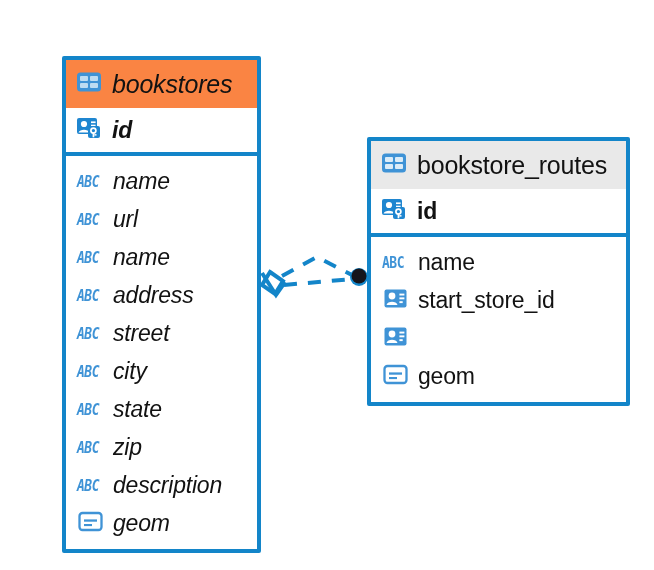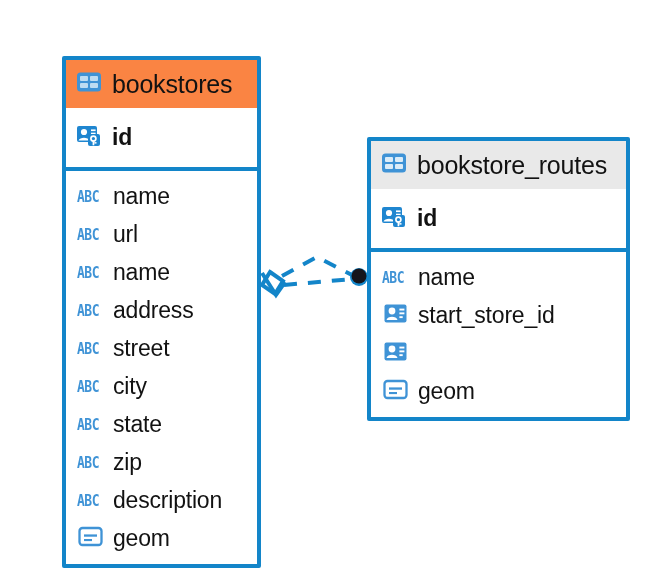--- a/index.html
+++ b/index.html
@@ -45,21 +45,21 @@
     font-size: 25px;
     color: #121212;
     letter-spacing: -0.2px;
     white-space: nowrap;
   }
 
   .pk-row {
     display: flex;
     align-items: center;
     box-sizing: border-box;
-    height: 63px;
+    height: 48px;
     padding: 0 6px 0 9px;
     gap: 9px;
     border-bottom: 4px solid #1385c9;
     background: #ffffff;
   }
   .pk-row .field-label {
     font-weight: bold;
   }
 
   .field-list {
@@ -128,21 +128,21 @@
       <path d="M 270 272 L 283 281 L 275 294 L 262 285 Z" fill="#ffffff" stroke="#1385c9" stroke-width="4" stroke-linejoin="miter"></path>
       <path d="M 262 273 L 276 295 L 285 282" fill="none" stroke="#1385c9" stroke-width="4" stroke-linejoin="miter" stroke-linecap="butt"></path>
     </g>
 
     <g>
       <circle cx="359" cy="277" r="9" fill="#1385c9"></circle>
       <circle cx="359" cy="276" r="7.5" fill="#15151c"></circle>
     </g>
   </svg>
 
-  <div class="entity" id="entity-bookstores" style="left:62px; top:56px; width:199px;">
+  <div class="entity" id="entity-bookstores" style="left:62px; top:56px; width:199px;font-style:italic;">
 
     <div class="entity-header accent-orange">
       <span class="icon">
         <svg width="28" height="28" viewBox="0 0 28 28" xmlns="http://www.w3.org/2000/svg">
           <rect x="2" y="4.5" width="24" height="19" rx="3.5" fill="#3f93d6"></rect>
           <rect x="5" y="8" width="8" height="5" rx="1" fill="#bddcf2"></rect>
           <rect x="15" y="8" width="8" height="5" rx="1" fill="#bddcf2"></rect>
           <rect x="5" y="15" width="8" height="5" rx="1" fill="#bddcf2"></rect>
           <rect x="15" y="15" width="8" height="5" rx="1" fill="#bddcf2"></rect>
         </svg>

